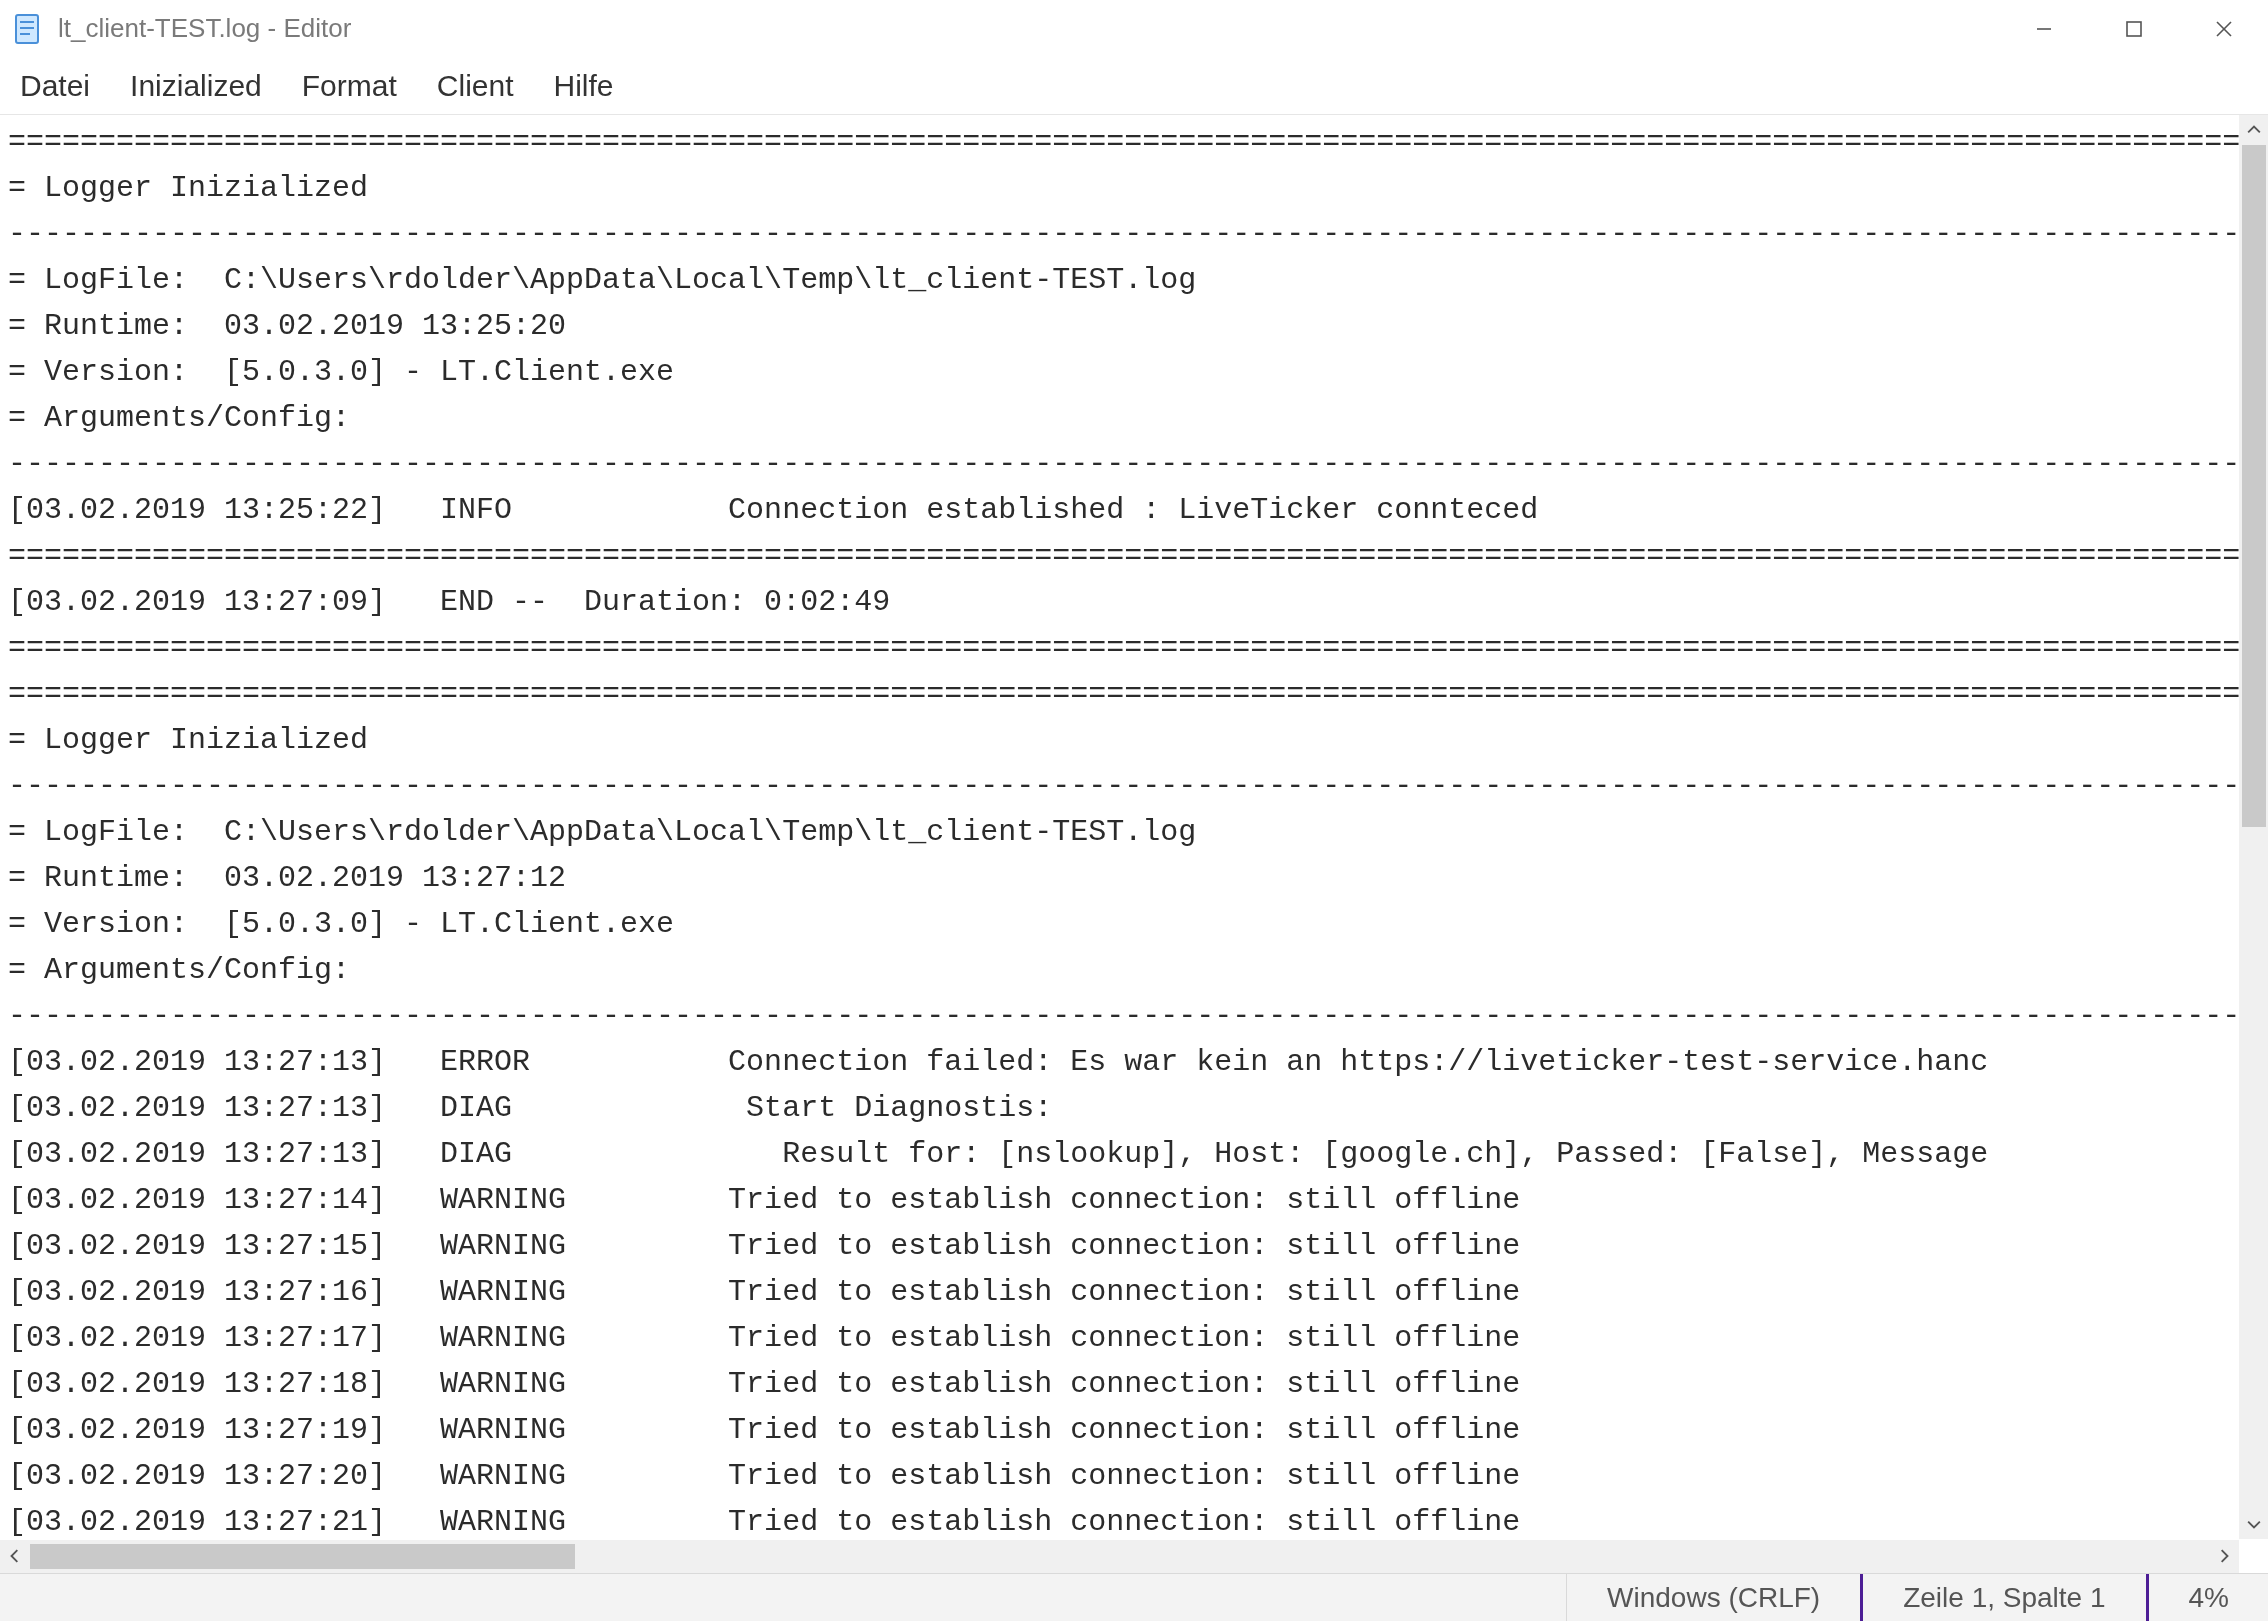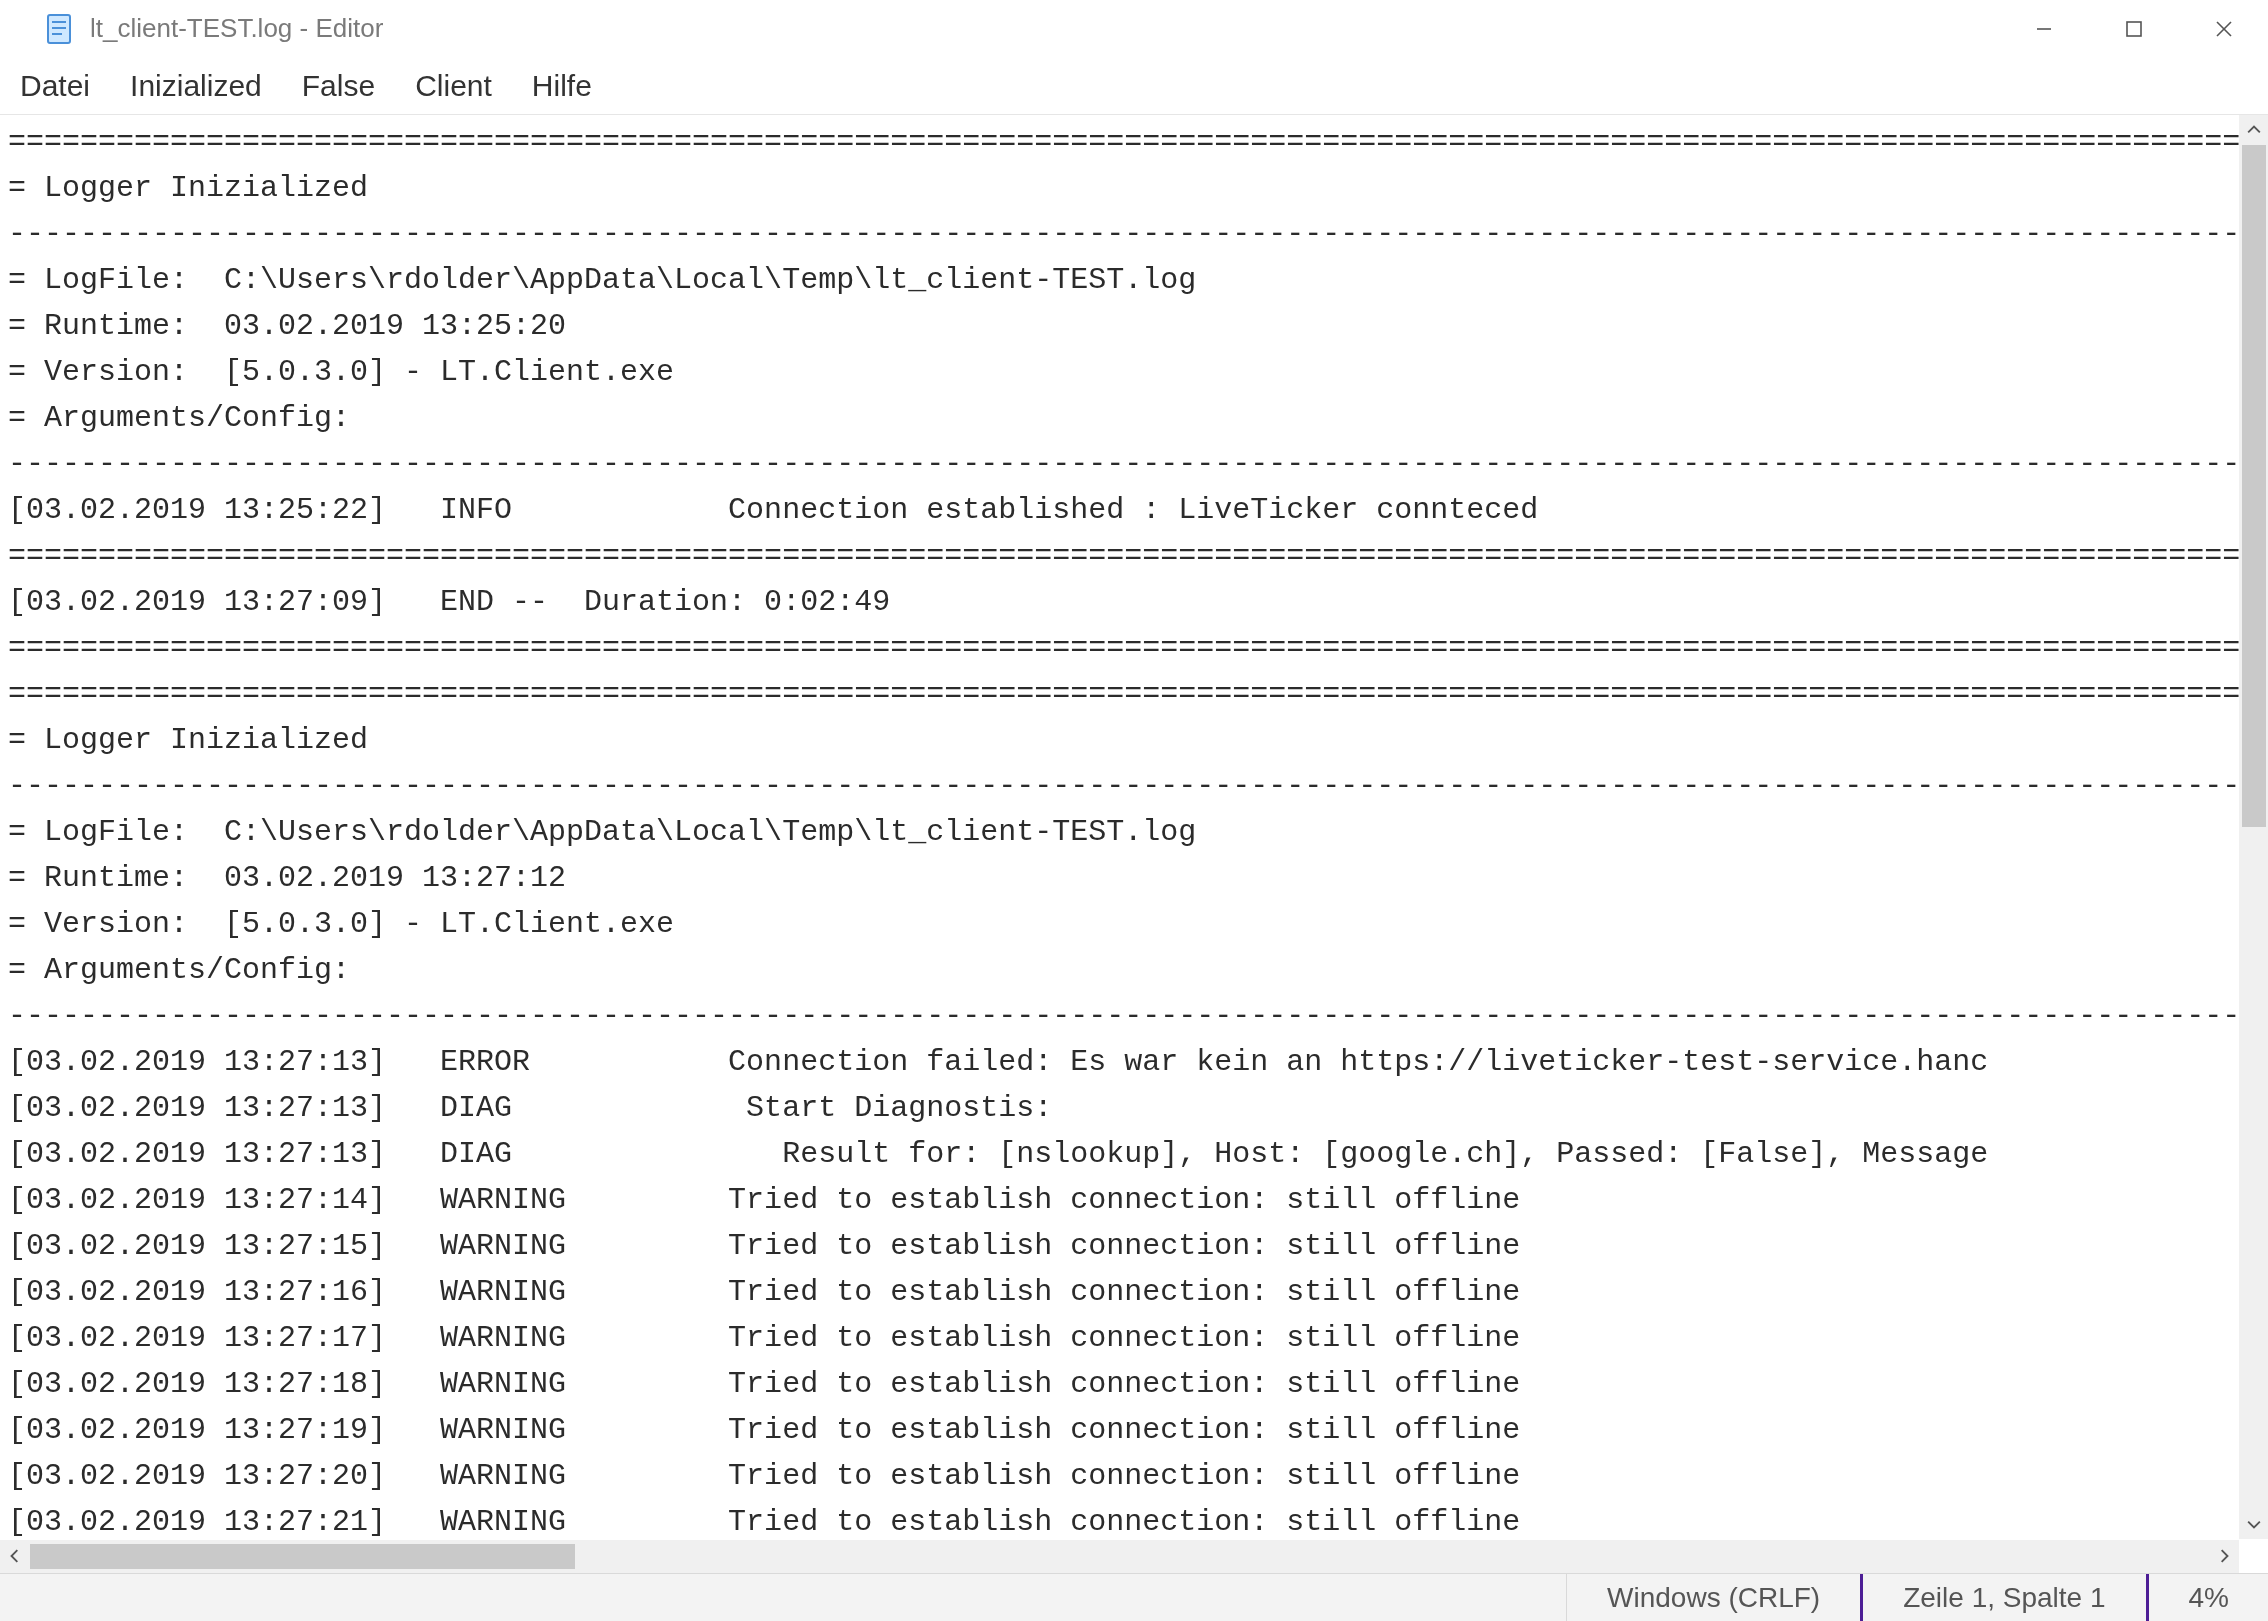--- a/index.html
+++ b/index.html
@@ -21,21 +21,20 @@
     background: #ffffff;
   }
   .titlebar {
     height: 60px;
     display: flex;
     align-items: center;
     padding: 0 0 0 12px;
     background: #ffffff;
     color: #7a7a7a;
     font-size: 26px;
-    margin-left: 32px;
   }
   .titlebar .app-icon {
     width: 32px;
     height: 32px;
     margin-right: 14px;
     display: inline-flex;
     align-items: center;
     justify-content: center;
   }
   .titlebar .app-icon svg { width: 32px; height: 32px; }
@@ -193,21 +192,21 @@
           <line x1="3" y1="3" x2="17" y2="17" stroke-width="1.6"></line>
           <line x1="17" y1="3" x2="3" y2="17" stroke-width="1.6"></line>
         </svg>
       </div>
     </div>
   </div>
 
   <div class="menubar">
     <span class="menu-item">Datei</span>
     <span class="menu-item">Inizialized</span>
-    <span class="menu-item">False</span>
+    <span class="menu-item">Format</span>
     <span class="menu-item">Client</span>
     <span class="menu-item">Hilfe</span>
   </div>
 
   <div class="content-wrap">
     <div class="text-area" id="text-area"><span class="line">==============================================================================================================================</span><span class="line">= Logger Inizialized</span><span class="line">------------------------------------------------------------------------------------------------------------------------------</span><span class="line">= LogFile:  C:\Users\rdolder\AppData\Local\Temp\lt_client-TEST.log</span><span class="line">= Runtime:  03.02.2019 13:25:20</span><span class="line">= Version:  [5.0.3.0] - LT.Client.exe</span><span class="line">= Arguments/Config:</span><span class="line">------------------------------------------------------------------------------------------------------------------------------</span><span class="line">[03.02.2019 13:25:22]   INFO            Connection established : LiveTicker connteced</span><span class="line">==============================================================================================================================</span><span class="line">[03.02.2019 13:27:09]   END --  Duration: 0:02:49</span><span class="line">==============================================================================================================================</span><span class="line"></span><span class="line">==============================================================================================================================</span><span class="line">= Logger Inizialized</span><span class="line">------------------------------------------------------------------------------------------------------------------------------</span><span class="line">= LogFile:  C:\Users\rdolder\AppData\Local\Temp\lt_client-TEST.log</span><span class="line">= Runtime:  03.02.2019 13:27:12</span><span class="line">= Version:  [5.0.3.0] - LT.Client.exe</span><span class="line">= Arguments/Config:</span><span class="line">------------------------------------------------------------------------------------------------------------------------------</span><span class="line">[03.02.2019 13:27:13]   ERROR           Connection failed: Es war kein an https://liveticker-test-service.hanc</span><span class="line">[03.02.2019 13:27:13]   DIAG             Start Diagnostis:</span><span class="line">[03.02.2019 13:27:13]   DIAG               Result for: [nslookup], Host: [google.ch], Passed: [False], Message</span><span class="line">[03.02.2019 13:27:14]   WARNING         Tried to establish connection: still offline</span><span class="line">[03.02.2019 13:27:15]   WARNING         Tried to establish connection: still offline</span><span class="line">[03.02.2019 13:27:16]   WARNING         Tried to establish connection: still offline</span><span class="line">[03.02.2019 13:27:17]   WARNING         Tried to establish connection: still offline</span><span class="line">[03.02.2019 13:27:18]   WARNING         Tried to establish connection: still offline</span><span class="line">[03.02.2019 13:27:19]   WARNING         Tried to establish connection: still offline</span><span class="line">[03.02.2019 13:27:20]   WARNING         Tried to establish connection: still offline</span><span class="line">[03.02.2019 13:27:21]   WARNING         Tried to establish connection: still offline</span><span class="line">[03.02.2019 13:27:22]   WARNING         Tried to establish connection: still offline</span></div>
 
     <div class="vscroll">
       <div class="arrow">
         <svg viewBox="0 0 12 12" width="14" height="14">

